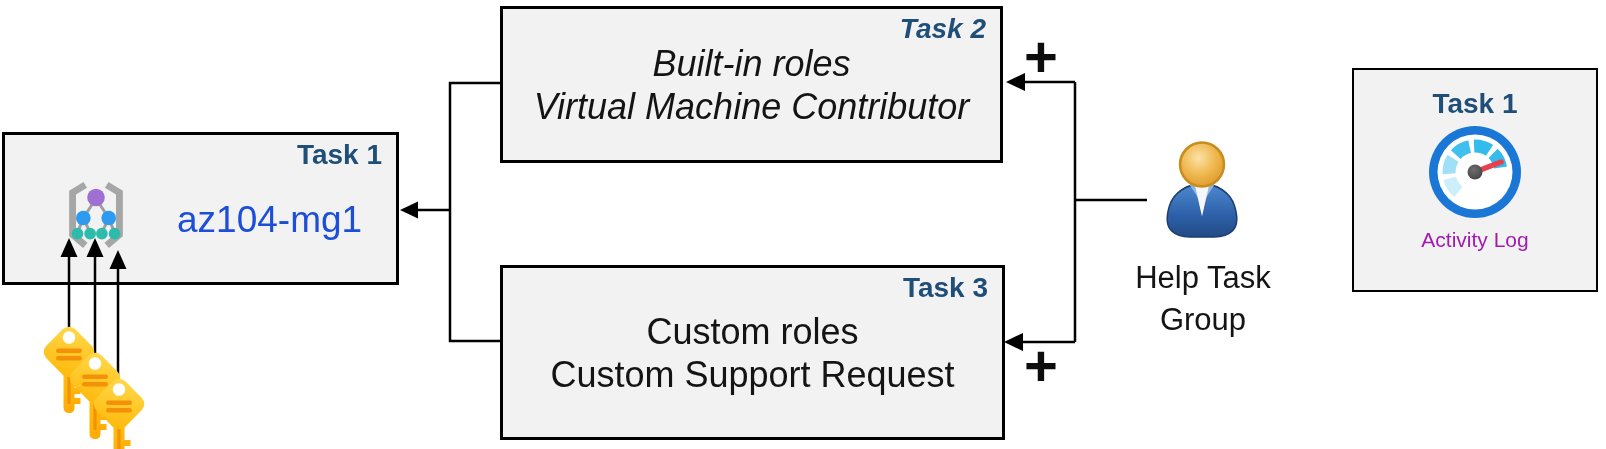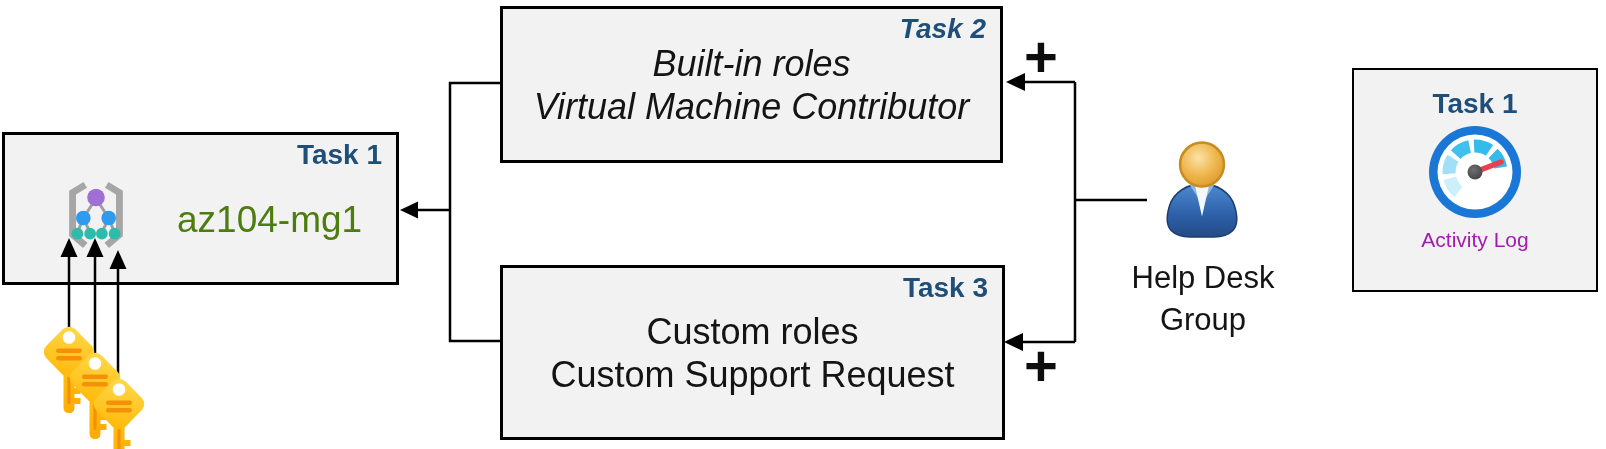--- a/index.html
+++ b/index.html
@@ -10,21 +10,21 @@
   .box{position:absolute;background:#f2f2f2;border:3px solid #000;box-sizing:border-box;}
   .badge{position:absolute;top:3px;right:14px;color:#1f4e79;font-weight:bold;font-size:28px;line-height:34px;}
   .box-task1{left:2px;top:132px;width:397px;height:153px;display:flex;align-items:center;gap:40px;padding-left:50px;}
   .box-task2{left:500px;top:6px;width:503px;height:157px;font-style:italic;}
   .box-task3{left:500px;top:265px;width:505px;height:175px;}
   .box-task4{left:1352px;top:68px;width:246px;height:224px;border-width:2px;
              display:flex;flex-direction:column;align-items:center;}
   .centerlines{width:100%;height:100%;display:flex;flex-direction:column;align-items:center;
                justify-content:center;font-size:36px;line-height:43px;color:#141414;}
   .mg-icon-wrap{transform:translateY(12px);}
-  .t1-name{font-size:37px;color:#4d7c0f;margin-top:22px;}
+  .t1-name{font-size:37px;color:#1d4ed8;margin-top:22px;}
   .badge4{color:#1f4e79;font-weight:bold;font-size:28px;margin-top:18px;line-height:32px;}
   .gauge-wrap{margin-top:2px;}
   .t4-caption{font-size:21px;color:#a21caf;margin-top:2px;}
   .actor-icon{position:absolute;left:1151px;top:139px;}
   .actor-text{position:absolute;left:1098px;top:257px;width:210px;text-align:center;
               font-size:31px;line-height:42px;color:#141414;}
   .plus{position:absolute;font-size:58px;font-weight:bold;color:#0d0d0d;line-height:1;
         transform:translate(-50%,-50%);}
   .plus-task2{left:1041px;top:57px;}
   .plus-task3{left:1041px;top:366px;}
@@ -168,20 +168,20 @@
         </linearGradient>
       </defs>
       <path d="M50,44 C36,44 22,52 18,66 C15,76 15,85 20,90 C24,94 30,96 38,96 L62,96 C70,96 76,94 80,90 C85,85 85,76 82,66 C78,52 64,44 50,44 Z" fill="url(#bodyGrad)" stroke="#1d3f70" stroke-width="1.5"></path>
       <path d="M38,45 L49,62 L44,43 Z" fill="#8fb8e4"></path>
       <path d="M62,45 L51,62 L56,43 Z" fill="#8fb8e4"></path>
       <path d="M43,45 L50,76 L57,45 Z" fill="#f5f7fa"></path>
       <circle cx="50" cy="25" r="21.5" fill="url(#headGrad)" stroke="#c98c1e" stroke-width="2.5"></circle>
     </svg>
   </div>
   <div class="actor-text">
-    <div>Help Desk</div>
+    <div>Help Task</div>
     <div>Group</div>
   </div>
 
   <div class="plus plus-task2">+</div>
   <div class="plus plus-task3">+</div>
 
 </div>
 
 </body></html>

